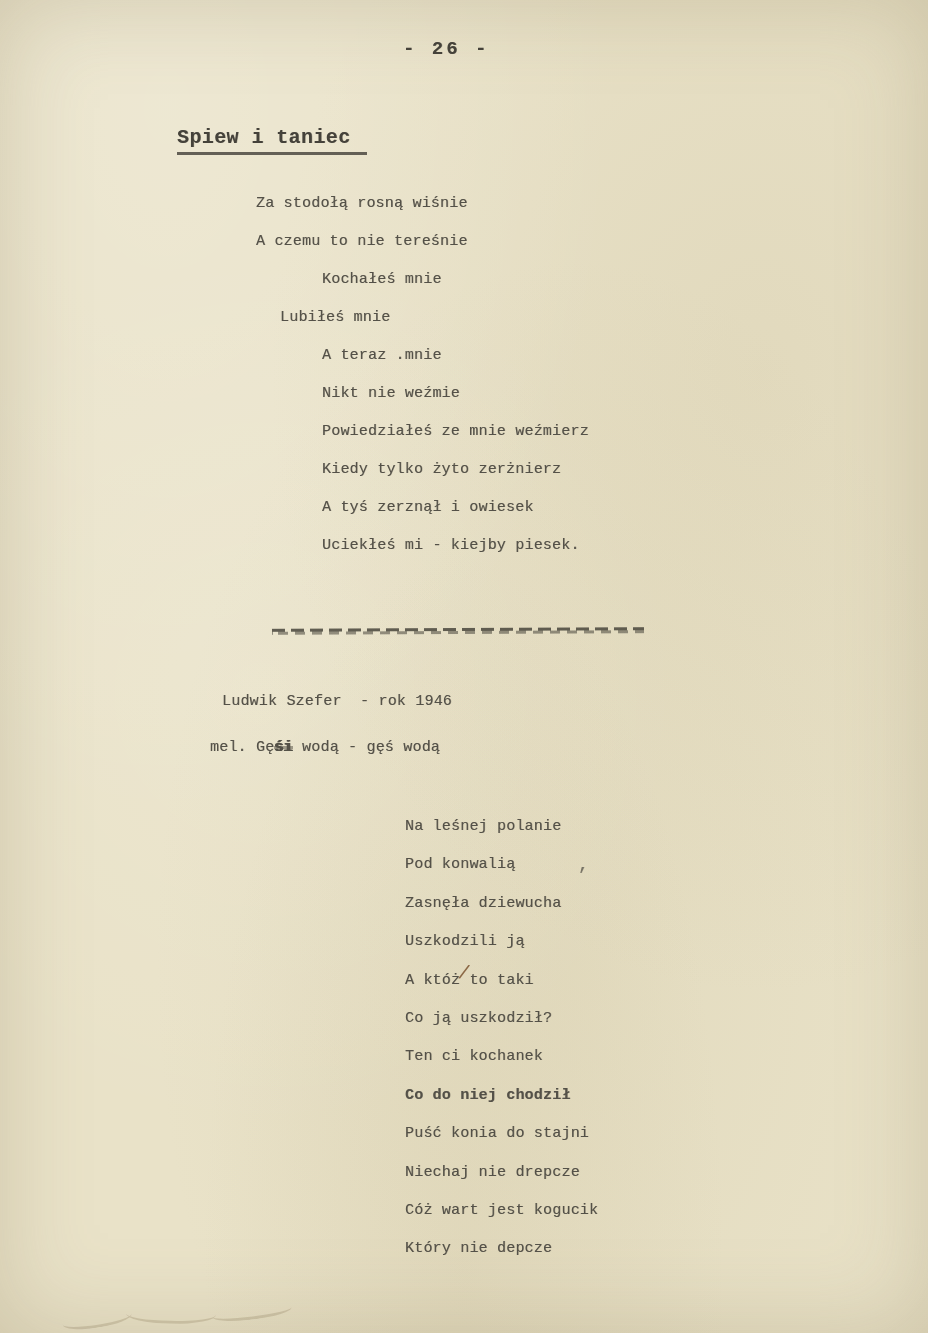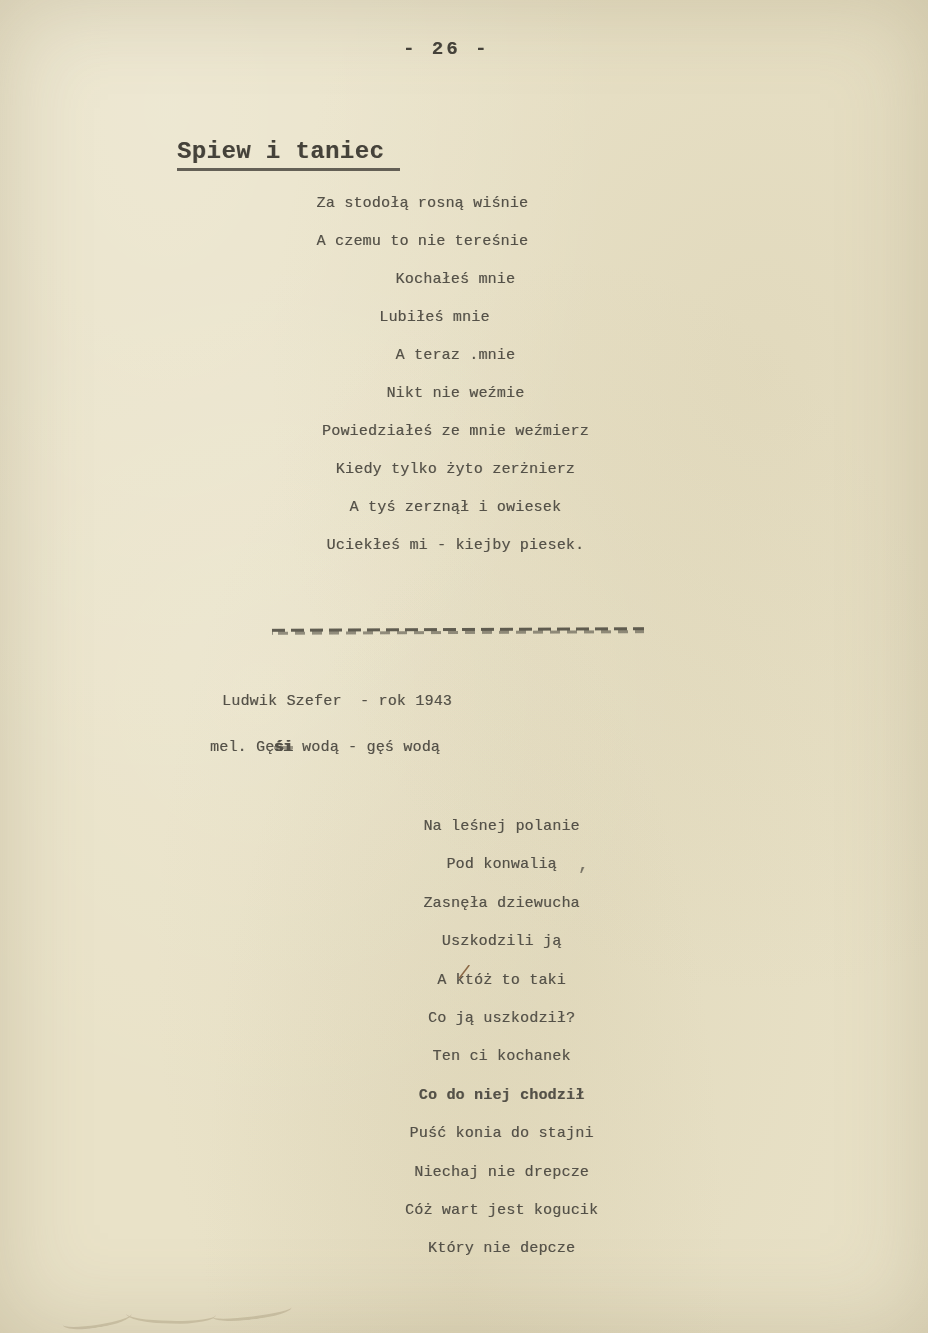--- a/index.html
+++ b/index.html
@@ -11,46 +11,44 @@
       radial-gradient(ellipse at 18% 8%, rgba(255,255,252,0.20), transparent 42%),
       radial-gradient(ellipse at 82% 28%, rgba(186,172,132,0.16), transparent 46%),
       radial-gradient(ellipse at 62% 72%, rgba(197,186,148,0.17), transparent 52%),
       radial-gradient(ellipse at 28% 52%, rgba(255,255,248,0.13), transparent 46%),
       radial-gradient(ellipse at 50% 95%, rgba(186,172,132,0.14), transparent 40%),
       #e9e2c8;
     box-shadow: inset 0 0 90px rgba(138,122,86,0.28);
     overflow:hidden;
     font-family:"Liberation Mono","DejaVu Sans Mono",monospace;
     color:#514e45;
-    text-align:center;
   }
   .typed{
     position:absolute;
     font-size:15px;
     white-space:pre;
     letter-spacing:0.2px;
     color:#545148;
     text-shadow:0.5px 0.4px 0.6px rgba(82,78,68,0.45);
   }
   .page-number{
     top:38px;left:403px;
     font-weight:bold;
     font-size:19px;
     letter-spacing:3px;
     color:#45423a;
   }
   .doc-title{
     top:126px;left:177px;
     font-weight:bold;
-    font-size:24px;
+    font-size:20px;
     letter-spacing:0.4px;
     color:#45423a;
     padding:0 16px 3px 0;
     border-bottom:3px solid rgba(69,66,58,0.82);
-    margin-top:12px;
   }
   .poem1{top:185px;left:256px;}
   .poem2{top:808px;left:405px;}
   .poem .line{line-height:38px;}
   .poem2 .line{line-height:38.4px;}
   .poem1 .line.indented{margin-left:66px;}
   .divider{
     position:absolute;
     top:628px;left:272px;
     width:372px;height:6px;
@@ -115,21 +113,21 @@
     <div class="typed line indented" style="position:static;">A teraz .mnie</div>
     <div class="typed line indented" style="position:static;">Nikt nie weźmie</div>
     <div class="typed line indented" style="position:static;">Powiedziałeś ze mnie weźmierz</div>
     <div class="typed line indented" style="position:static;">Kiedy tylko żyto zerżnierz</div>
     <div class="typed line indented" style="position:static;">A tyś zerznął i owiesek</div>
     <div class="typed line indented" style="position:static;">Uciekłeś mi - kiejby piesek.</div>
   </div>
 
   <div class="divider"></div>
 
-  <div class="typed attr-author">Ludwik Szefer  - rok 1943</div>
+  <div class="typed attr-author">Ludwik Szefer  - rok 1946</div>
 
   <div class="typed attr-mel"><span>mel. Gę</span><span class="overstrike">śi</span><span> wodą - gęś wodą</span></div>
 
   <div class="poem poem2" style="position:absolute;">
     <div class="typed line" style="position:static;">Na leśnej polanie</div>
     <div class="typed line" style="position:static;">Pod konwalią</div>
     <div class="typed line" style="position:static;">Zasnęła dziewucha</div>
     <div class="typed line" style="position:static;">Uszkodzili ją</div>
     <div class="typed line" style="position:static;">A któż to taki</div>
     <div class="typed line" style="position:static;">Co ją uszkodził?</div>

